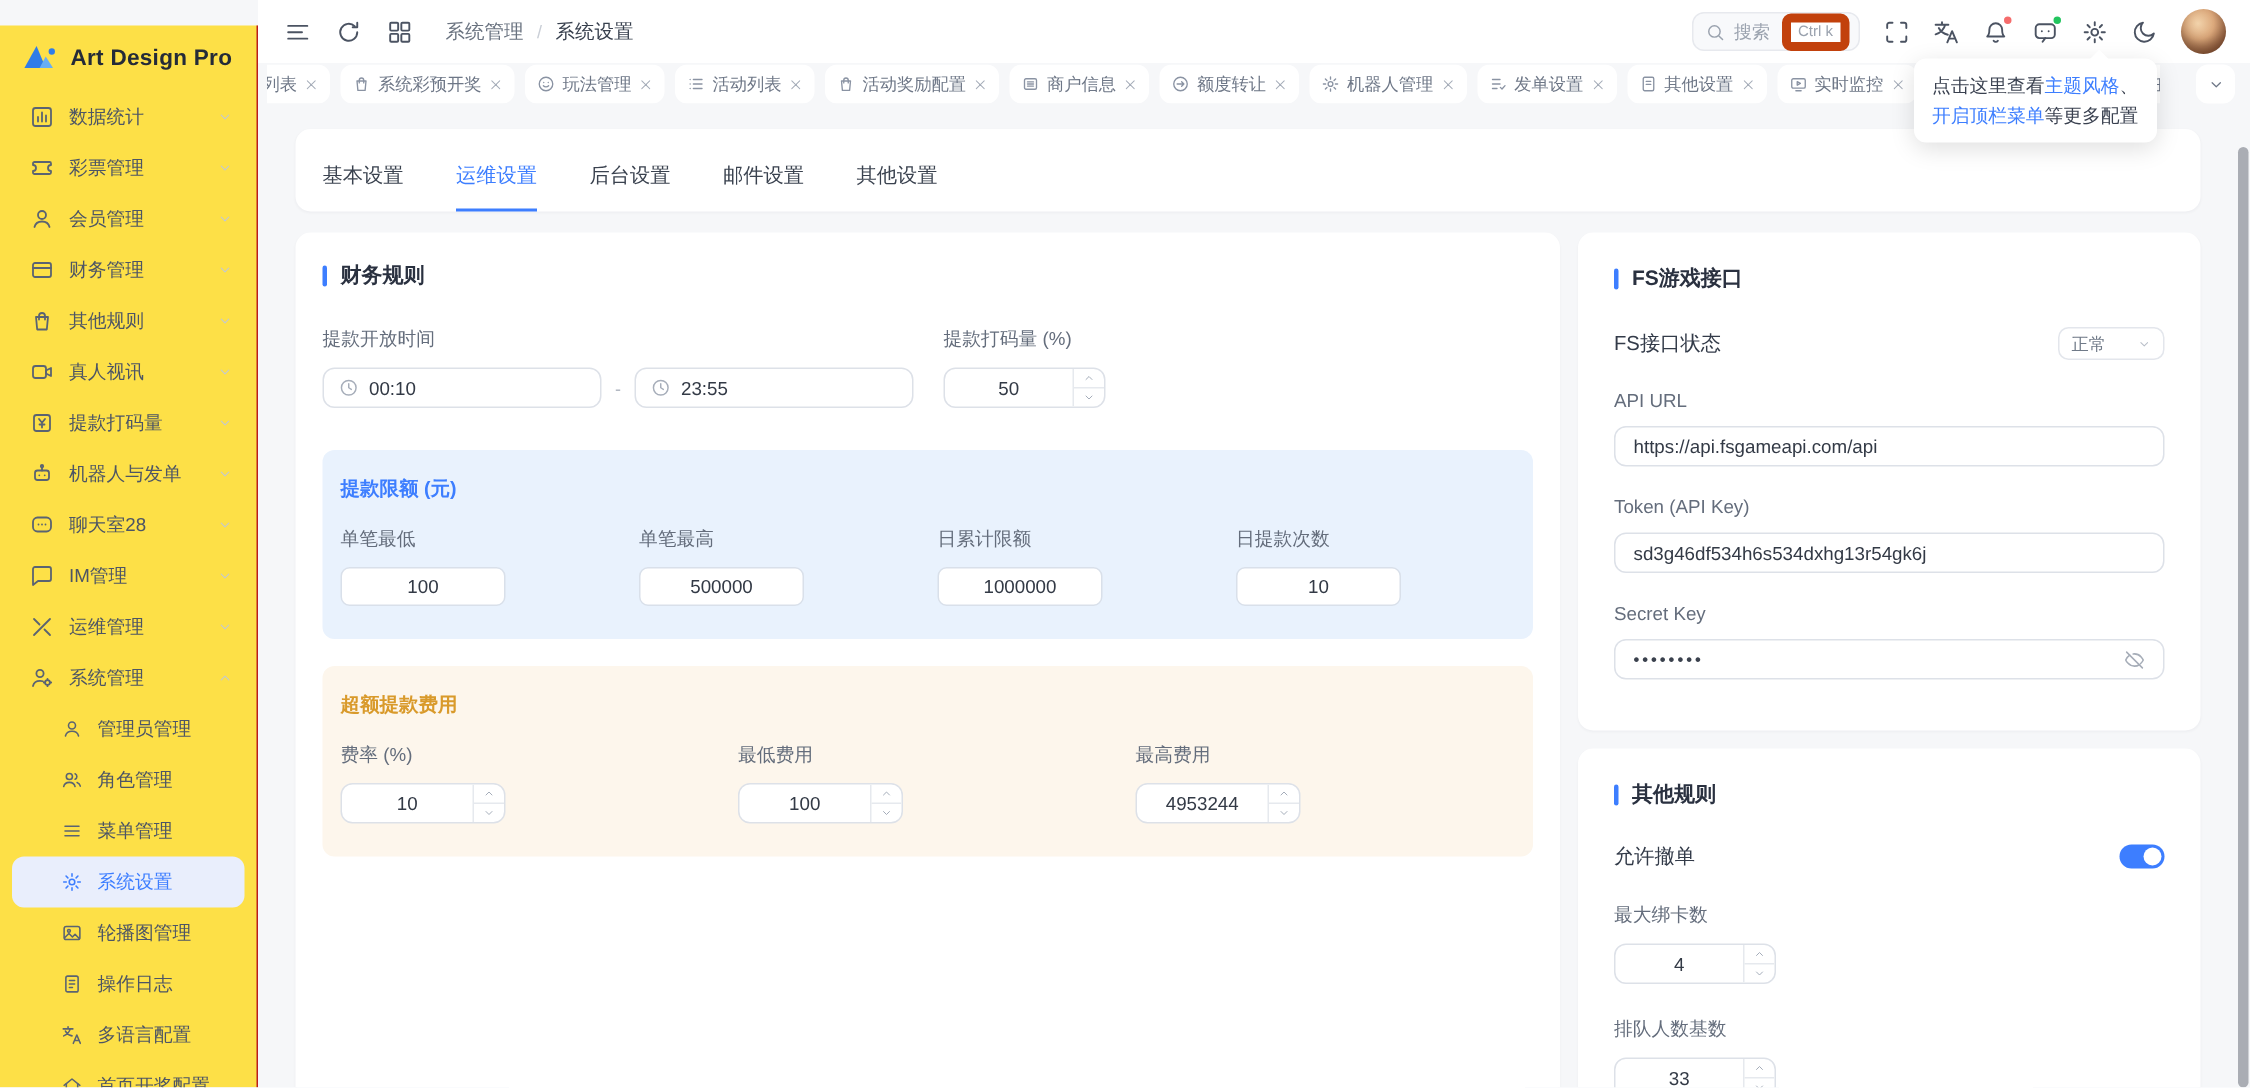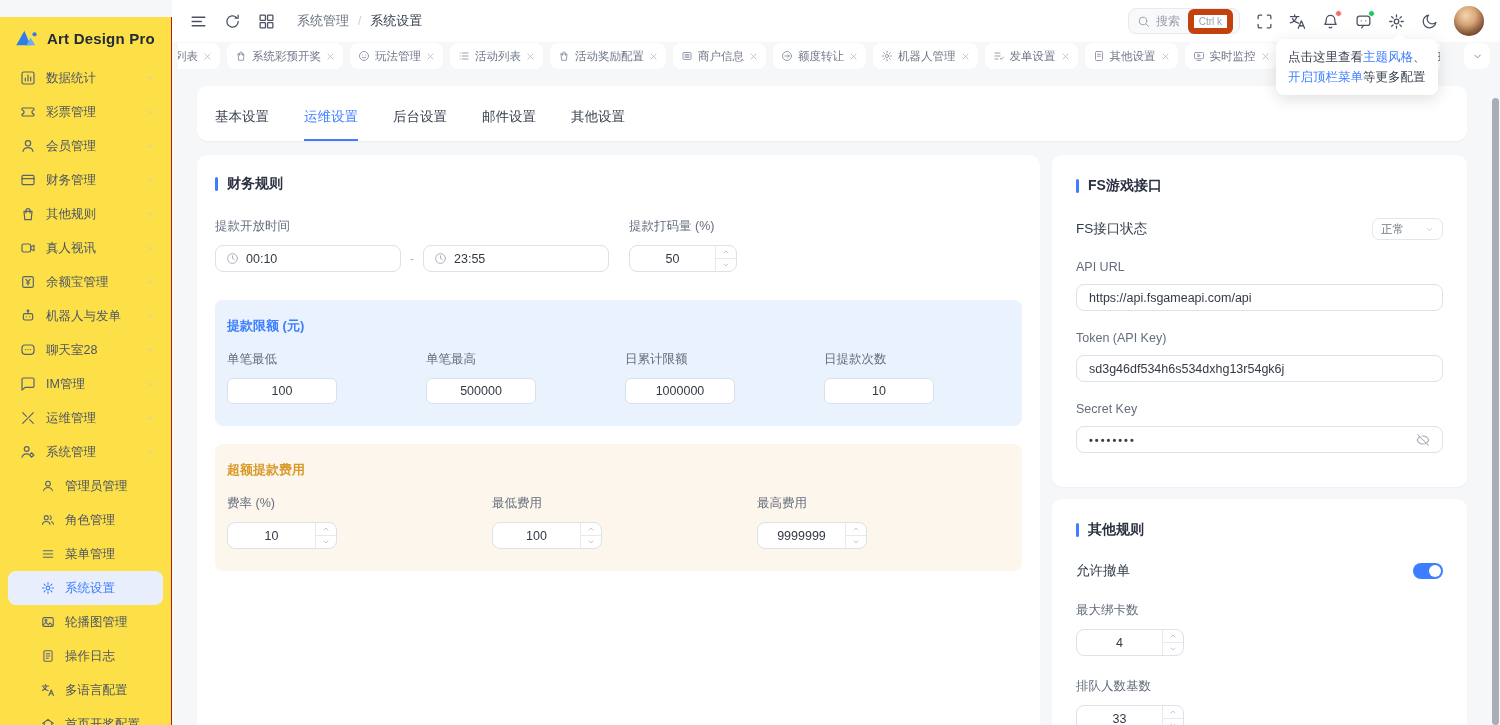--- a/index.html
+++ b/index.html
@@ -217,21 +217,21 @@
             </svg>
           </span>
         </div>
         <div class="nav-item">
           <span class="ni">
             <svg viewBox="0 0 24 24" fill="none" stroke="currentColor" stroke-width="1.8" stroke-linecap="round" stroke-linejoin="round">
               <rect x="4" y="4" width="16" height="16" rx="2.5"></rect>
               <path d="M9 8l3 3.8L15 8M12 11.8V16.5M9.5 13.5h5"></path>
             </svg>
           </span>
-          <span class="nl">余额宝管理</span>
+          <span class="nl">提款打码量</span>
           <span class="nc">
             <svg viewBox="0 0 24 24" fill="none" stroke="currentColor" stroke-width="1.8" stroke-linecap="round" stroke-linejoin="round">
               <path d="M6 9l6 6 6-6"></path>
             </svg>
           </span>
         </div>
         <div class="nav-item">
           <span class="ni">
             <svg viewBox="0 0 24 24" fill="none" stroke="currentColor" stroke-width="1.8" stroke-linecap="round" stroke-linejoin="round">
               <rect x="5" y="8.5" width="14" height="9.5" rx="2.5"></rect>
@@ -802,21 +802,21 @@
                       <svg viewBox="0 0 24 24" fill="none" stroke="currentColor" stroke-width="1.8" stroke-linecap="round" stroke-linejoin="round">
                         <path d="M6 9l6 6 6-6"></path>
                       </svg>
                     </span>
                   </span>
                 </div>
               </div>
               <div>
                 <span class="flabel">最高费用</span>
                 <div class="num-input w110">
-                  <span class="num-val">9999999</span>
+                  <span class="num-val">4953244</span>
                   <span class="stepper">
                     <span class="st">
                       <svg viewBox="0 0 24 24" fill="none" stroke="currentColor" stroke-width="1.8" stroke-linecap="round" stroke-linejoin="round">
                         <path d="M6 15l6-6 6 6"></path>
                       </svg>
                     </span>
                     <span class="st">
                       <svg viewBox="0 0 24 24" fill="none" stroke="currentColor" stroke-width="1.8" stroke-linecap="round" stroke-linejoin="round">
                         <path d="M6 9l6 6 6-6"></path>
                       </svg>

